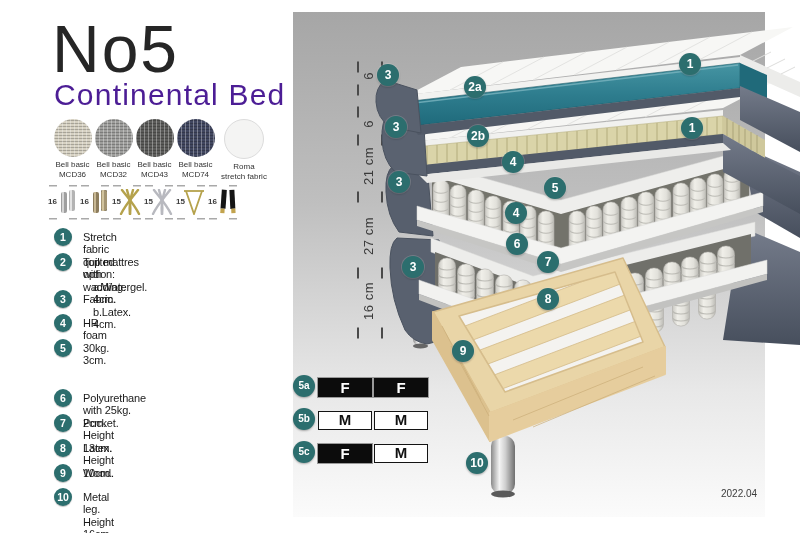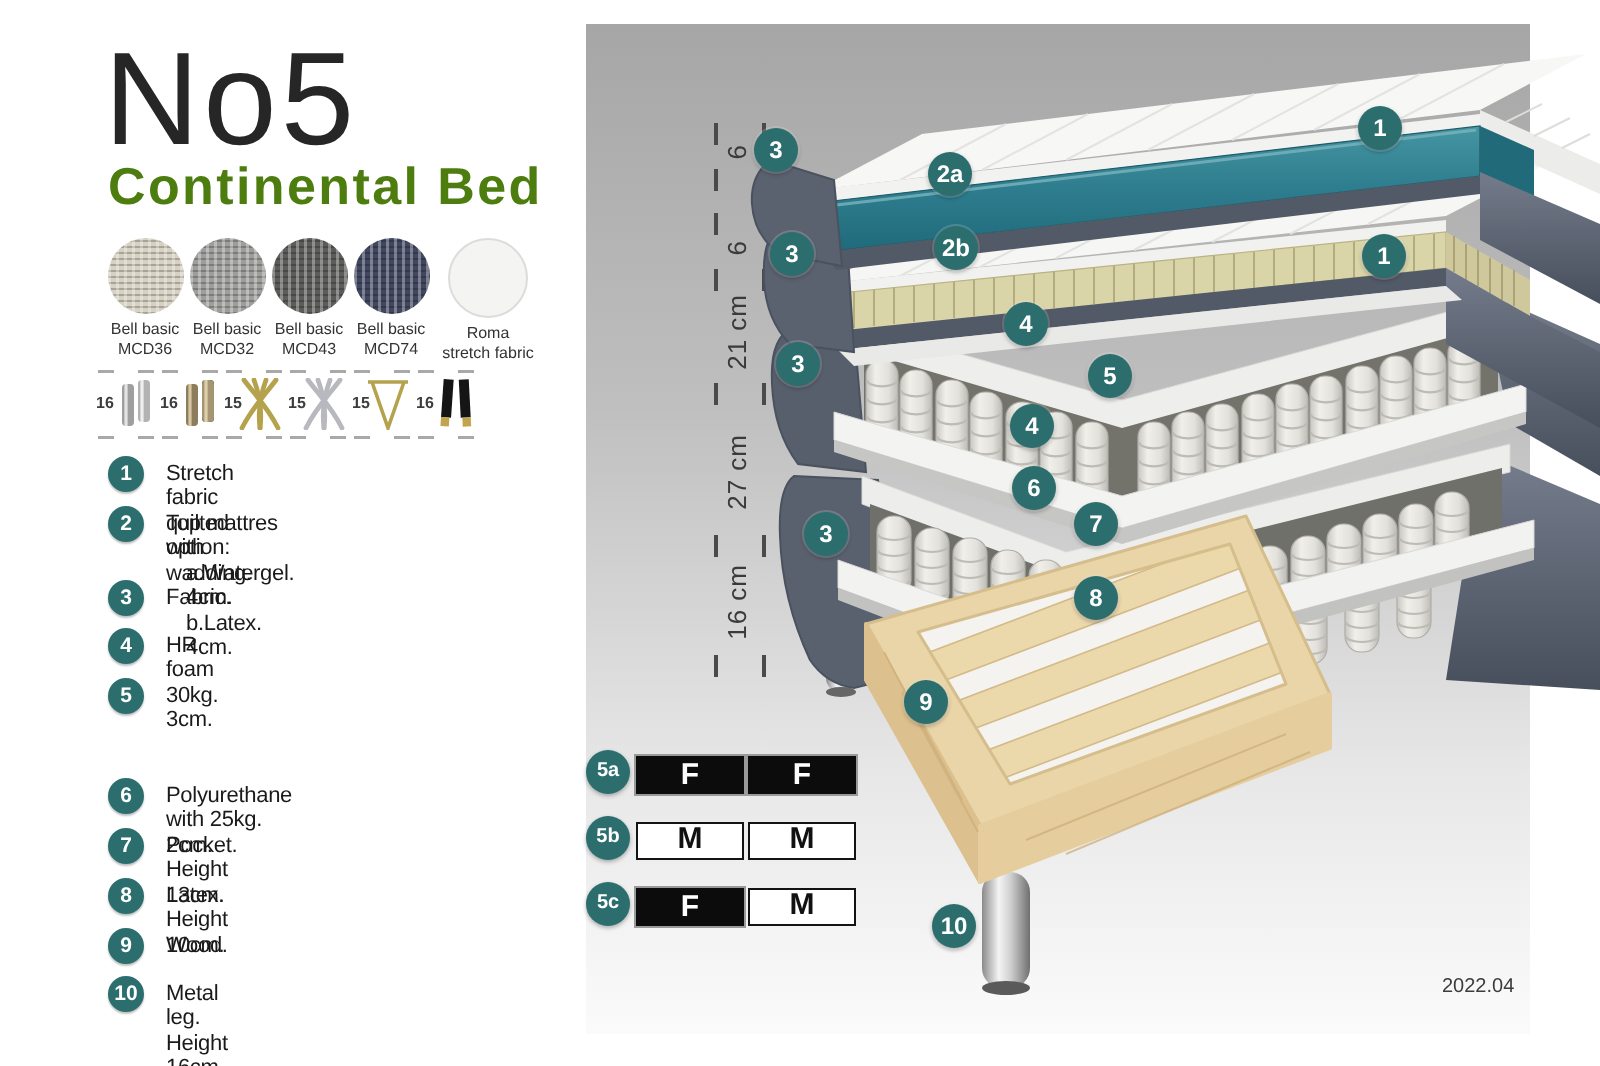--- a/index.html
+++ b/index.html
@@ -1,22 +1,22 @@
 <!DOCTYPE html>
 <html><head>
 <meta charset="utf-8">
 <style>
   html,body{margin:0;padding:0;background:#fff;}
   .page{position:relative;width:800px;height:533px;overflow:hidden;background:#fff;
         font-family:"Liberation Sans",sans-serif;color:#1a1a1a;}
   
   .title{position:absolute;left:52px;top:16px;font-size:66px;font-weight:100;
          letter-spacing:2px;color:#262626;line-height:1;}
-  .subtitle{position:absolute;left:54px;top:78px;font-size:26px;font-weight:700;
-            letter-spacing:1.2px;color:#4d7c0f;}
+  .subtitle{position:absolute;left:54px;top:78px;font-size:30px;font-weight:400;
+            letter-spacing:1.2px;color:#4c1d95;}
   .swatches{position:absolute;left:52px;top:119px;display:flex;}
   .sw{width:41px;display:flex;flex-direction:column;align-items:center;}
   .sw.wide{width:56px;}
   .sw-c{width:38px;height:38px;border-radius:50%;
         background-image:
           repeating-linear-gradient(90deg,rgba(255,255,255,.32) 0 1.5px,rgba(0,0,0,0) 1.5px 4px),
           repeating-linear-gradient(0deg,rgba(0,0,0,.22) 0 1px,rgba(0,0,0,0) 1px 3px);}
   .sw1 .sw-c{background-color:#d6d1c2;}
   .sw2 .sw-c{background-color:#9e9e9c;}
   .sw3 .sw-c{background-color:#5c5c5a;}
@@ -360,21 +360,21 @@
 
     <span class="dim" style="top:72px">6</span>
     <span class="dim" style="top:120px">6</span>
     <span class="dim" style="top:147px">21 cm</span>
     <span class="dim" style="top:217px">27 cm</span>
     <span class="dim" style="top:282px">16 cm</span>
 
     <div class="dbadge" style="left:386px;top:53px">1</div>
     <div class="dbadge" style="left:388px;top:117px">1</div>
     <div class="dbadge" style="left:171px;top:76px">2a</div>
-    <div class="dbadge" style="left:174px;top:113px">2b</div>
+    <div class="dbadge" style="left:174px;top:125px">2b</div>
     <div class="dbadge" style="left:84px;top:64px">3</div>
     <div class="dbadge" style="left:92px;top:116px">3</div>
     <div class="dbadge" style="left:95px;top:171px">3</div>
     <div class="dbadge" style="left:109px;top:256px">3</div>
     <div class="dbadge" style="left:209px;top:151px">4</div>
     <div class="dbadge" style="left:212px;top:202px">4</div>
     <div class="dbadge" style="left:251px;top:177px">5</div>
     <div class="dbadge" style="left:213px;top:233px">6</div>
     <div class="dbadge" style="left:244px;top:251px">7</div>
     <div class="dbadge" style="left:244px;top:288px">8</div>

